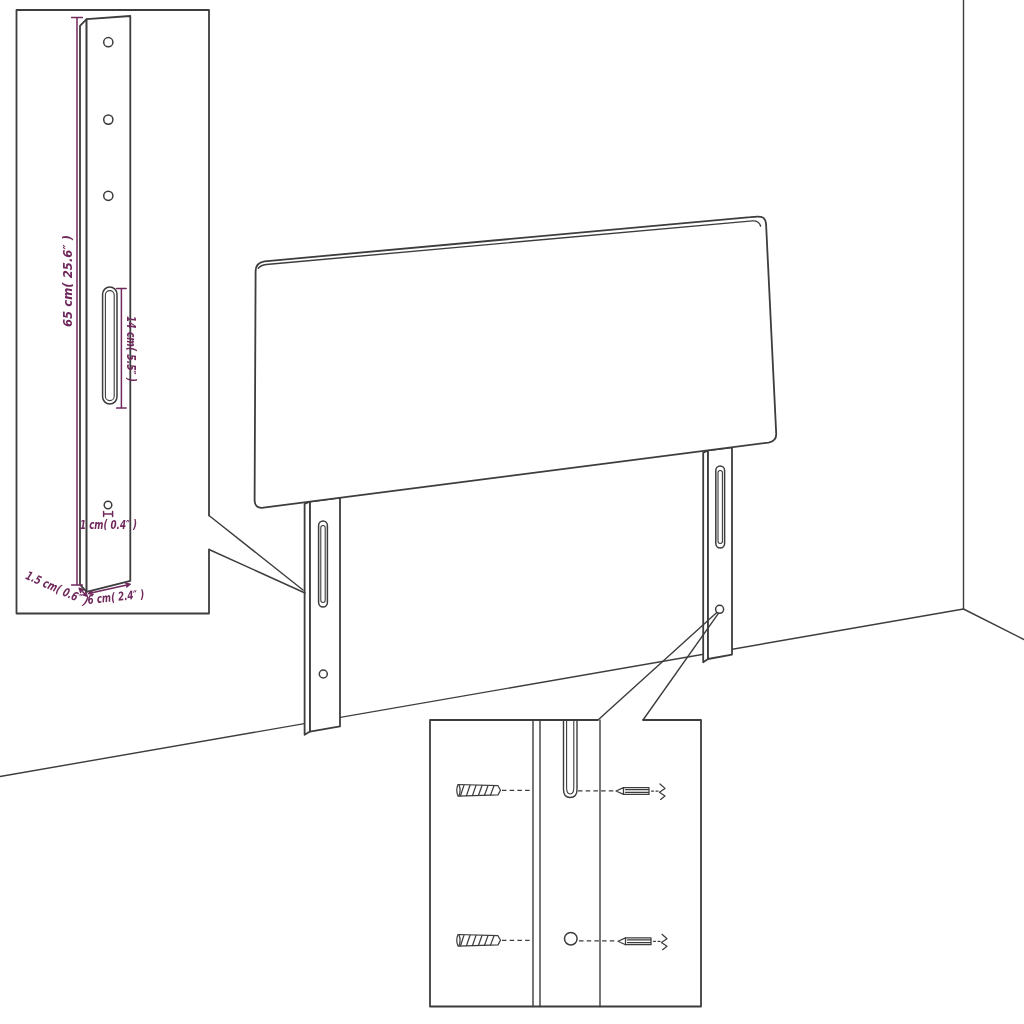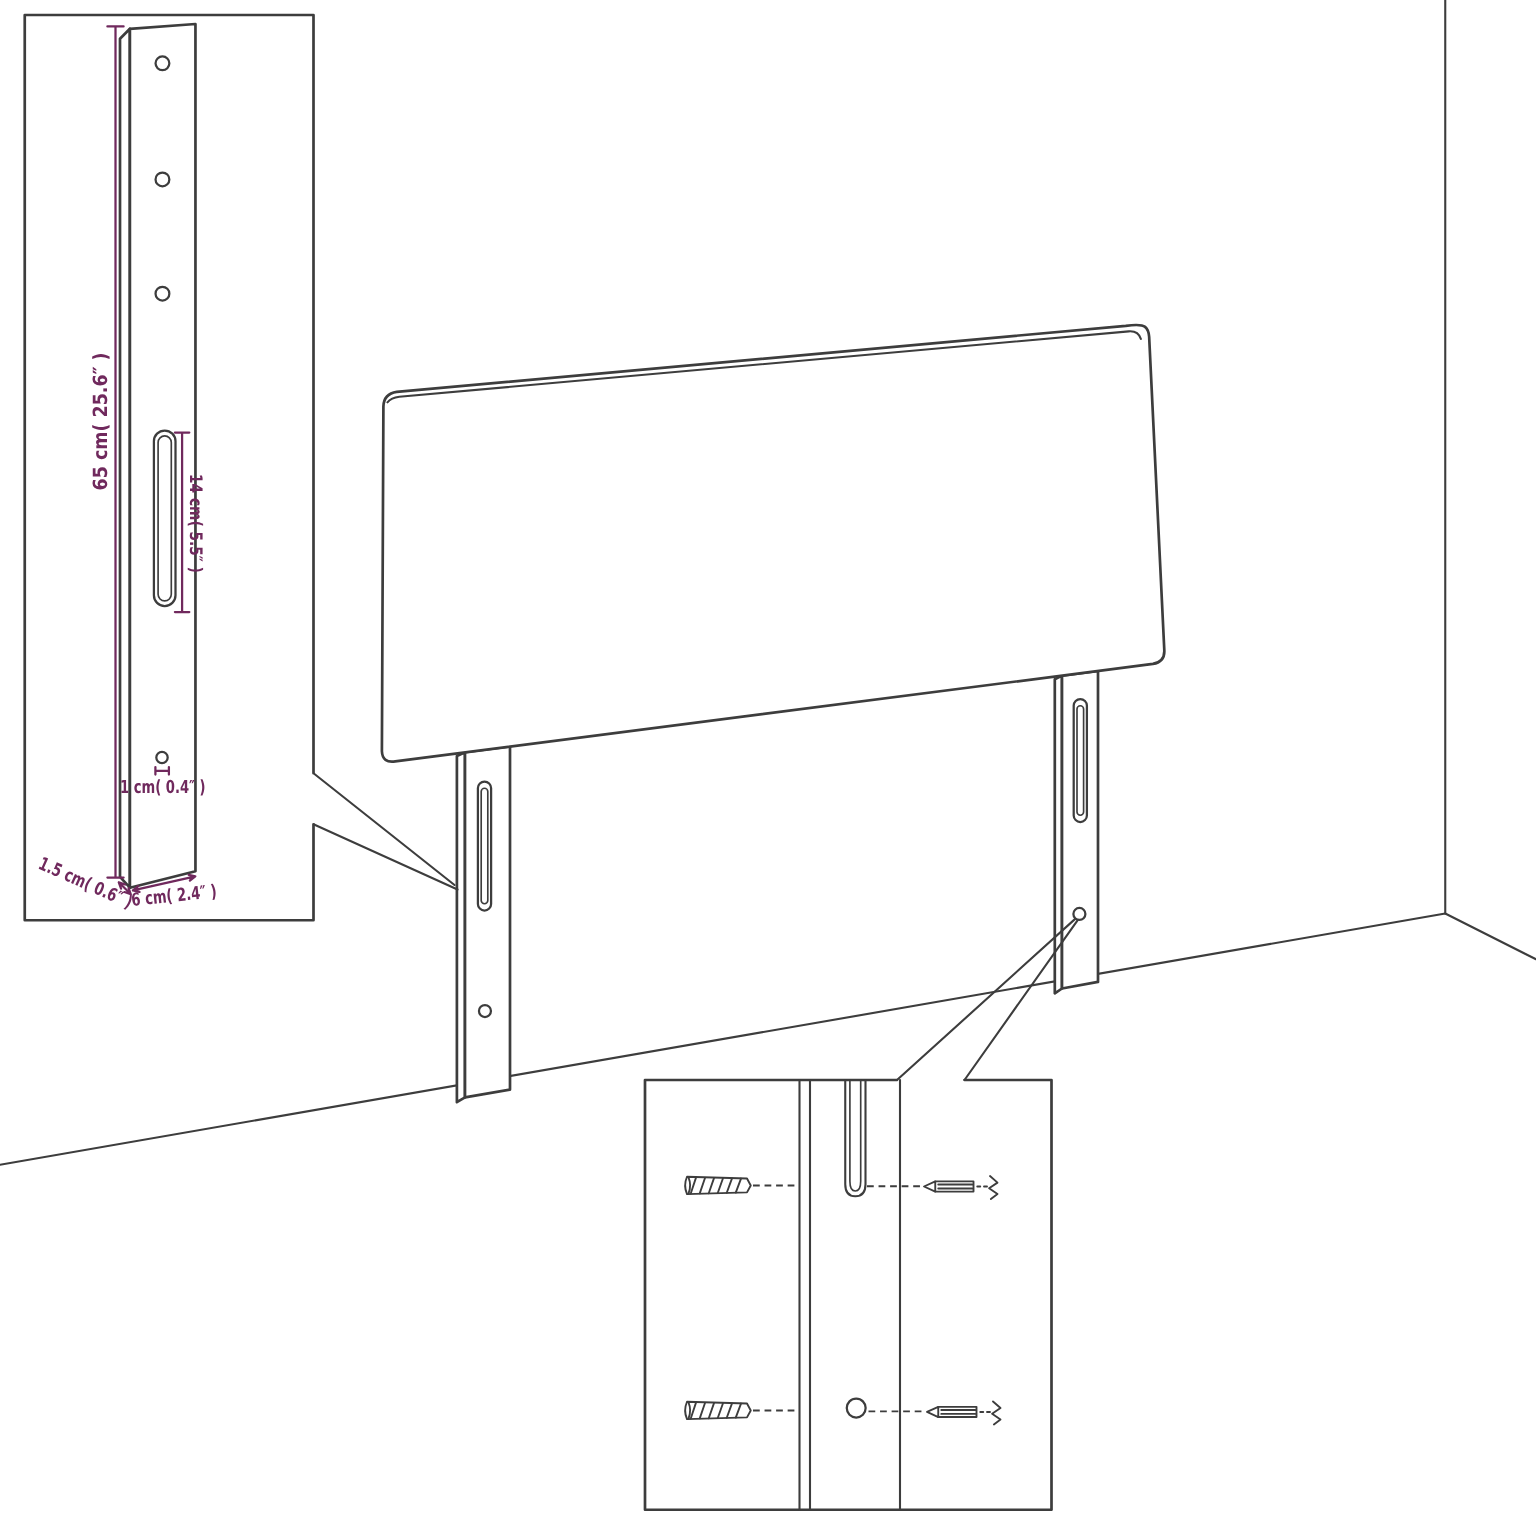--- a/index.html
+++ b/index.html
@@ -1,21 +1,21 @@
 <!DOCTYPE html>
 <html style="--line: #3d3d3d; --dim: #70295d; --bg: #ffffff;"><head>
 <meta charset="utf-8">
 <style>
   :root{
     --line:#3d3d3d;
     --dim:#70295d;
     --bg:#ffffff;
   }
   html,body{margin:0;padding:0;background:var(--bg);}
-  .stage{width:1024px;height:1024px;position:relative;background:var(--bg);overflow:hidden;}
+  .stage{width:1024px;height:1024px;position:relative;background:var(--bg);overflow:hidden;font-style:italic;}
   svg{display:block;}
   .ln{stroke:var(--line);fill:none;stroke-width:1.8;stroke-linecap:round;stroke-linejoin:round;}
   .lnthin{stroke:var(--line);fill:none;stroke-width:1.4;stroke-linecap:round;stroke-linejoin:round;}
   .lnfill{stroke:var(--line);fill:#ffffff;stroke-width:1.8;stroke-linejoin:round;}
   .lnfillthin{stroke:var(--line);fill:#ffffff;stroke-width:1.5;stroke-linejoin:round;}
   .whitebg{fill:#ffffff;stroke:none;}
   .dashln{stroke:var(--line);fill:none;stroke-width:1.3;stroke-dasharray:4.5 3.2;}
   .screw{stroke:var(--line);fill:none;stroke-width:1.25;stroke-linecap:round;stroke-linejoin:round;}
   .dim{stroke:var(--dim);fill:none;stroke-width:1.5;stroke-linecap:round;stroke-linejoin:round;}
   .dimtxt{fill:var(--dim);font-family:"DejaVu Sans","Liberation Sans",sans-serif;

